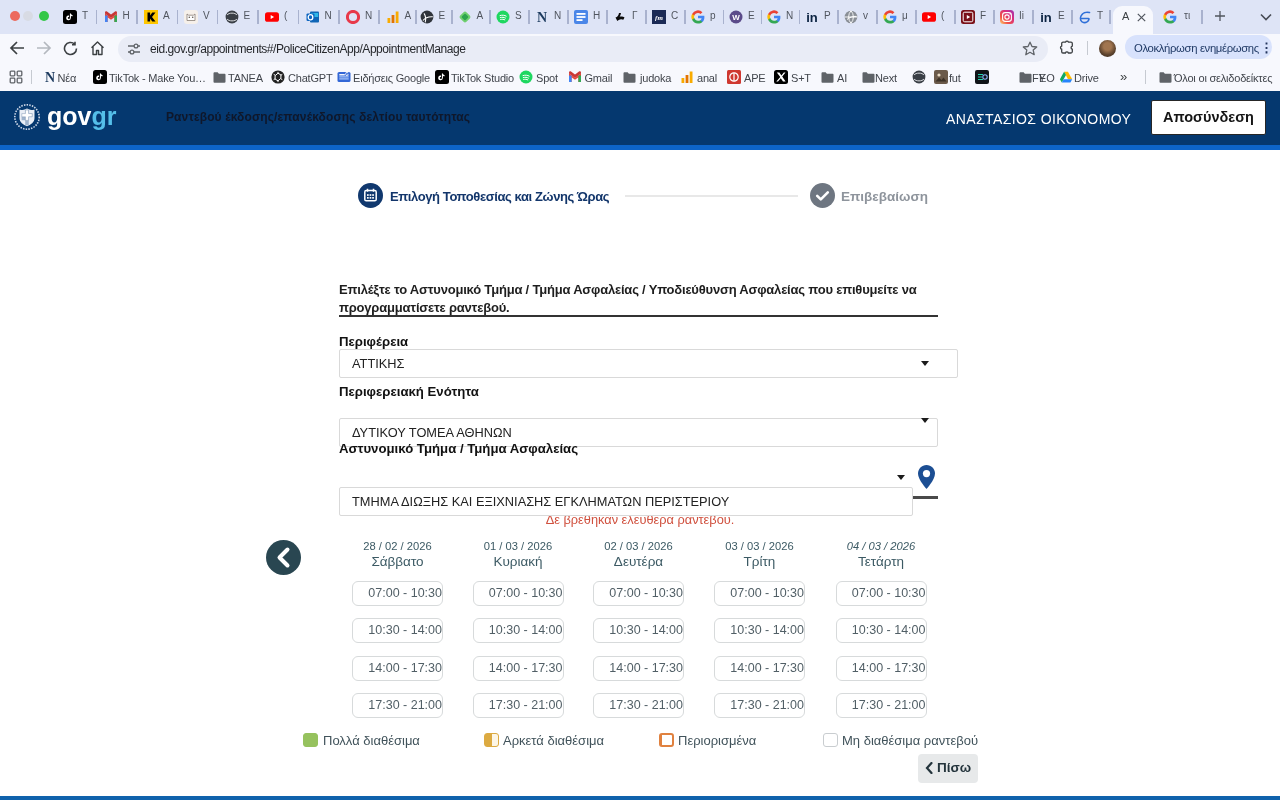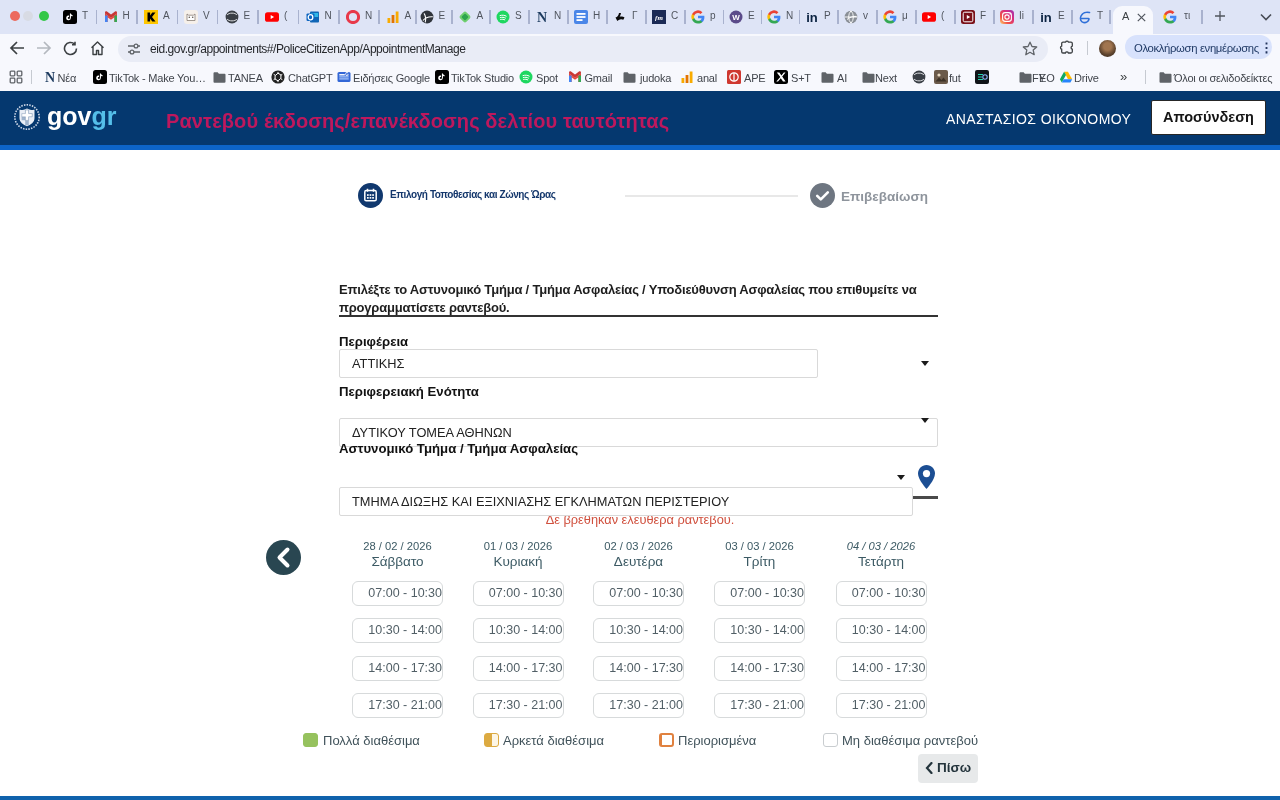--- a/index.html
+++ b/index.html
@@ -17,24 +17,24 @@
   #updatepill { left:1125px; top:35px; width:147px; height:24px; border-radius:12px; background:#d8e2fc; }
   #updatetext { left:1134px; top:41.5px; font-size:11.3px; color:#203a66; letter-spacing:-0.35px; white-space:nowrap; }
   #bookmarks { left:0; top:63px; width:1280px; height:28px; background:#f7f8fd; }
   .bk { top:71.5px; font-size:11px; color:#41454c; letter-spacing:-0.2px; white-space:nowrap; }
   #page { left:0; top:91px; width:1280px; height:709px; background:#fff; font-family:"Liberation Sans", sans-serif; }
   #page .abs { }
   #gheader { left:0; top:0; width:1280px; height:54px; background:#05386f; }
   #gaccent { left:0; top:54px; width:1280px; height:4.5px; background:#0d64c8; }
   #govgr { left:47px; top:11px; font-size:25px; font-weight:bold; color:#fff; }
   #govgr span { color:#55bfe9; }
-  #htitle { left:166px; top:18.5px; font-size:20px; font-weight:bold; color:#be185d; letter-spacing:0.12px; }
+  #htitle { left:166px; top:18.5px; font-size:12px; font-weight:bold; color:#0f172a; letter-spacing:0.12px; }
   #hname { left:946px; top:20px; font-size:14px; color:#fff; letter-spacing:0.4px; }
   #hlogout { left:1151px; top:8.5px; width:115px; height:35px; background:#fff; border:1.5px solid #262626; border-radius:2px; font-size:14.5px; font-weight:bold; color:#151515; text-align:center; line-height:32px; }
-  #step1text { left:390px; top:98px; font-size:10px; font-weight:bold; color:#13366b; letter-spacing:-0.4px; }
+  #step1text { left:390px; top:98px; font-size:13px; font-weight:bold; color:#13366b; letter-spacing:-0.4px; }
   #stepline { left:625px; top:104px; width:173px; height:2px; background:#e8e8e8; }
   #step2text { left:841px; top:98px; font-size:13.5px; font-weight:bold; color:#8e949c; }
   #para { left:339px; top:190px; width:640px; font-size:13px; font-weight:bold; color:#1e1e1e; line-height:17.5px; letter-spacing:-0.2px;}
   #hr1 { left:339px; top:224px; width:599px; height:2px; background:#333; }
   .flabel { left:339px; font-size:13.2px; font-weight:bold; color:#111; }
   .fselect { left:339px; height:29px; background:#fff; border:1px solid #d9d9d9; border-radius:2px; font-size:12.8px; color:#222; line-height:27px; padding-left:12px; overflow:hidden; white-space:nowrap; }
   .selarrow { width:0; height:0; border-left:4.5px solid transparent; border-right:4.5px solid transparent; border-top:5.5px solid #1b1b1b; }
   #hr2 { left:339px; top:405px; width:599px; height:2.5px; background:#4a4a4a; }
   #redmsg { left:340px; top:421px; width:600px; text-align:center; font-size:12.8px; color:#d0503e; }
   .cdate { top:449px; text-align:center; font-size:11.2px; color:#3c5a64; width:121px; }
@@ -435,21 +435,21 @@
         <rect x="9" y="14" width="1.7" height="1.7"></rect>
         <rect x="11.6" y="14" width="1.7" height="1.7"></rect>
         <rect x="14.2" y="14" width="1.7" height="1.7"></rect>
       </g>
     </svg>
 <svg class="abs" style="left:810px; top:92px;" width="25" height="25" viewBox="0 0 25 25">
       <circle cx="12.5" cy="12.5" r="12.5" fill="#6e7681"></circle>
       <path d="M7.2 12.8l3.6 3.6 7-7" stroke="#fff" stroke-width="2.6" fill="none" stroke-linecap="round" stroke-linejoin="round"></path>
     </svg>
 <div class="abs flabel" style="top:243px;">Περιφέρεια</div>
-<div class="abs fselect" style="top:258px; width:479px;">ΑΤΤΙΚΗΣ</div>
+<div class="abs fselect" style="top:258px; width:619px;">ΑΤΤΙΚΗΣ</div>
     <div class="abs selarrow" style="left:921px; top:270px;"></div>
 <div class="abs flabel" style="top:293px;">Περιφερειακή Ενότητα</div>
 <div class="abs fselect" style="top:327px; width:599px;">ΔΥΤΙΚΟΥ ΤΟΜΕΑ ΑΘΗΝΩΝ</div>
     <div class="abs selarrow" style="left:921px; top:327px;"></div>
 <div class="abs flabel" style="top:350px;">Αστυνομικό Τμήμα / Τμήμα Ασφαλείας</div>
 <div class="abs fselect" style="top:372px; width:574px;margin-top:24px;">ΤΜΗΜΑ ΔΙΩΞΗΣ ΚΑΙ ΕΞΙΧΝΙΑΣΗΣ ΕΓΚΛΗΜΑΤΩΝ ΠΕΡΙΣΤΕΡΙΟΥ</div>
     <div class="abs selarrow" style="left:897px; top:384px;"></div>
 <svg class="abs" style="left:917px; top:374px;" width="19" height="25" viewBox="0 0 19 25">
       <path d="M9.5 0C4.8 0 1 3.8 1 8.5c0 6.2 8.5 15.5 8.5 15.5S18 14.7 18 8.5C18 3.8 14.2 0 9.5 0z" fill="#1c4e93"></path>
       <circle cx="9.5" cy="8.6" r="3.6" fill="#fff"></circle>

